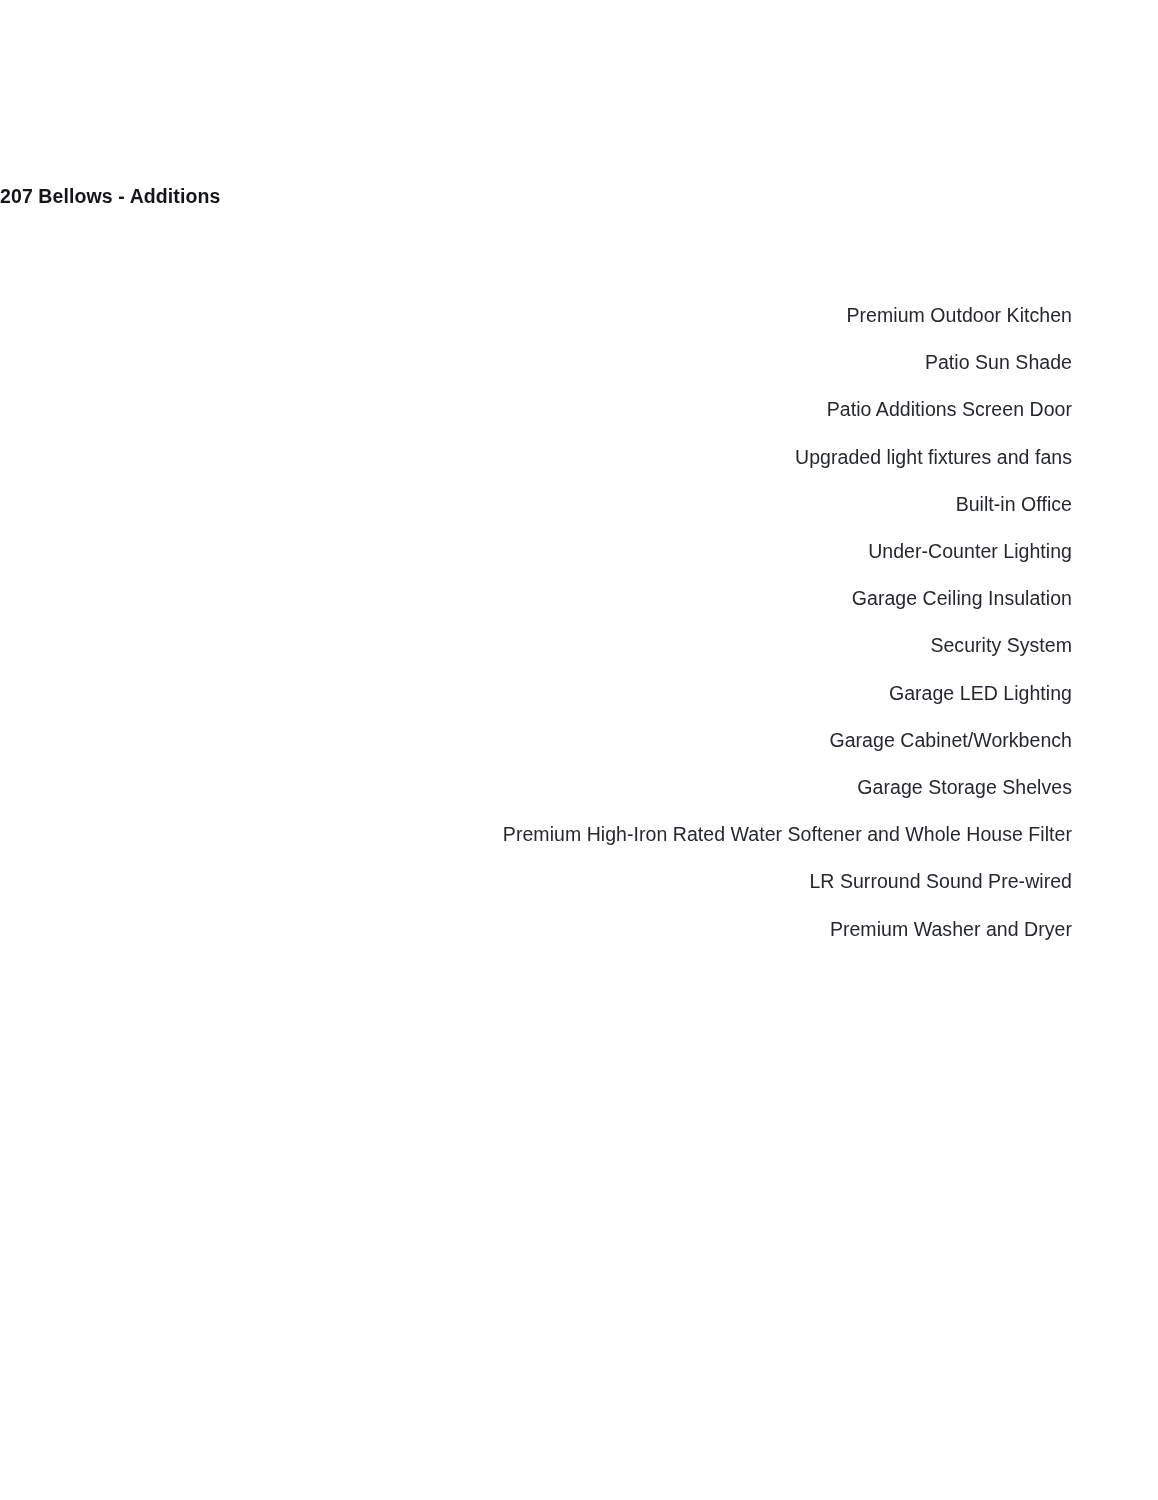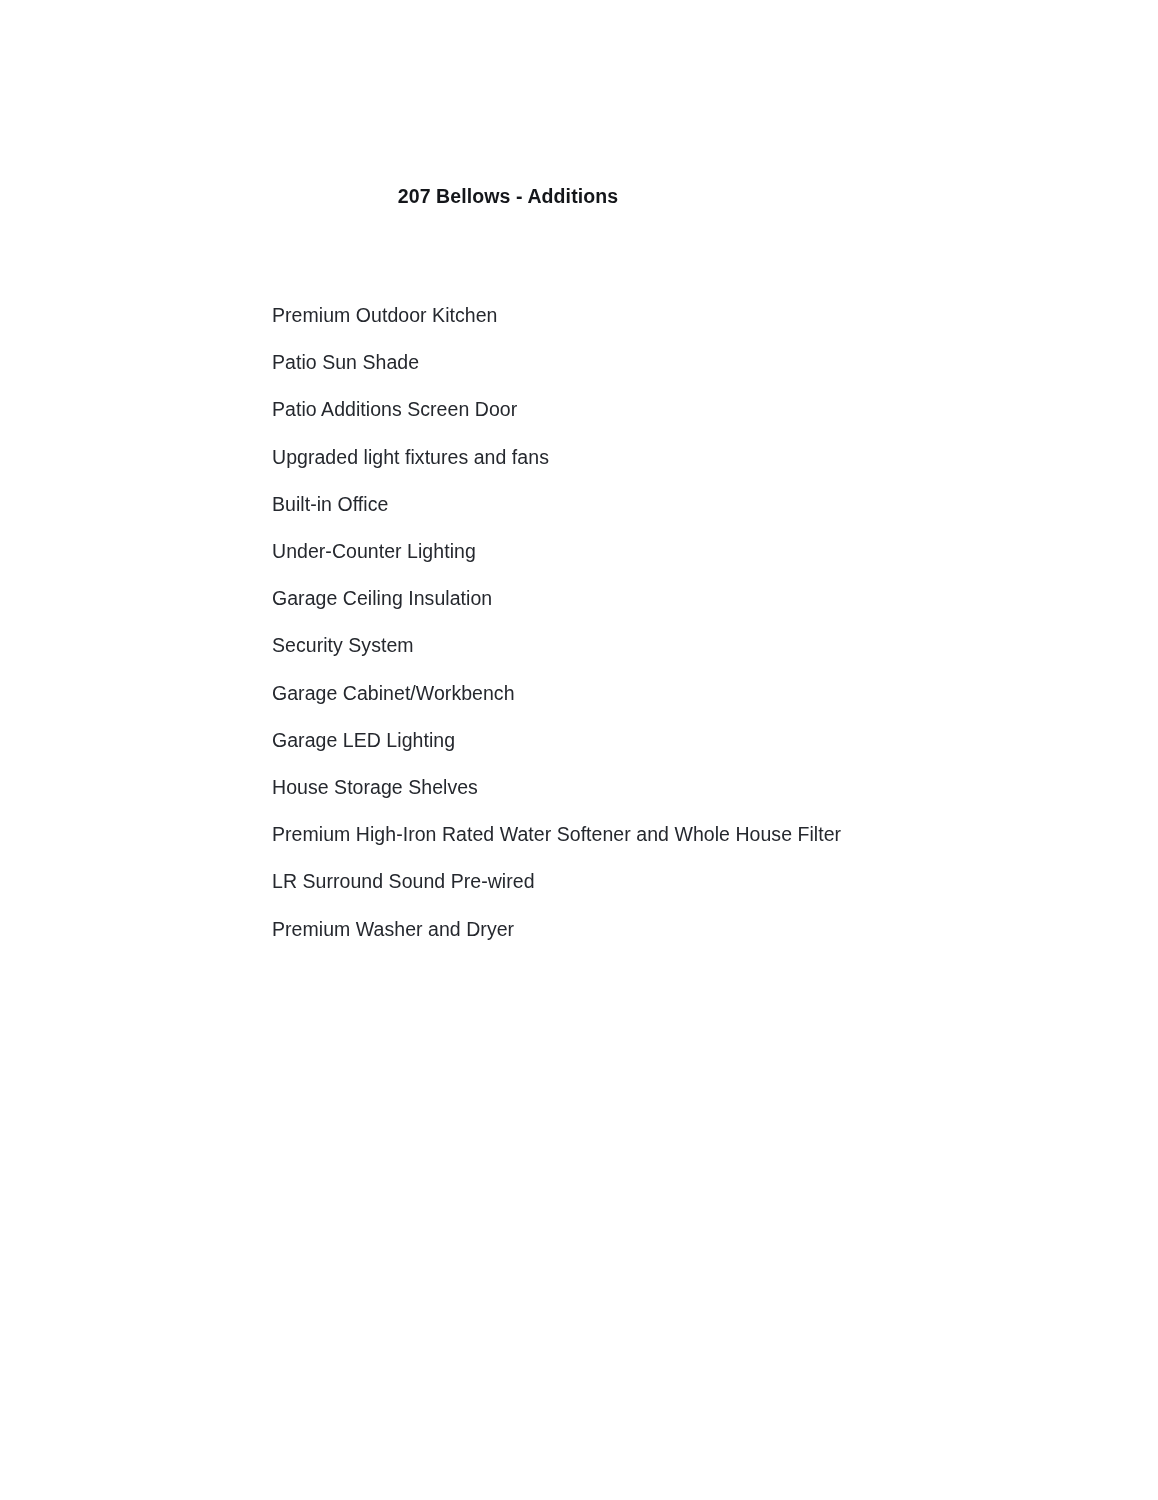--- a/index.html
+++ b/index.html
@@ -20,31 +20,32 @@
     height: 1500px;
     background: #ffffff;
     box-sizing: border-box;
     overflow: hidden;
   }
   .doc-title {
     position: absolute;
     top: 185px;
     left: 0;
     width: 1016px;
-    text-align: center;
+    text-align: left;
     font-size: 19.5px;
     font-weight: bold;
     letter-spacing: 0.1px;
     color: #14161a;
   }
   .list {
     position: absolute;
     top: 292px;
     left: 272px;
     width: 800px;
+    text-align: right;
   }
   .list-item {
     font-size: 19.5px;
     line-height: 47.2px;
     color: #25282e;
     letter-spacing: 0.05px;
     white-space: nowrap;
   }
 </style>
 </head>
@@ -56,21 +57,21 @@
 
   <div class="list">
     <div class="list-item">Premium Outdoor Kitchen</div>
     <div class="list-item">Patio Sun Shade</div>
     <div class="list-item">Patio Additions Screen Door</div>
     <div class="list-item">Upgraded light fixtures and fans</div>
     <div class="list-item">Built-in Office</div>
     <div class="list-item">Under-Counter Lighting</div>
     <div class="list-item">Garage Ceiling Insulation</div>
     <div class="list-item">Security System</div>
+    <div class="list-item">Garage LED Lighting</div>
     <div class="list-item">Garage Cabinet/Workbench</div>
-    <div class="list-item">Garage LED Lighting</div>
-    <div class="list-item">House Storage Shelves</div>
+    <div class="list-item">Garage Storage Shelves</div>
     <div class="list-item">Premium High-Iron Rated Water Softener and Whole House Filter</div>
     <div class="list-item">LR Surround Sound Pre-wired</div>
     <div class="list-item">Premium Washer and Dryer</div>
   </div>
 
 </div>
 
 </body></html>

